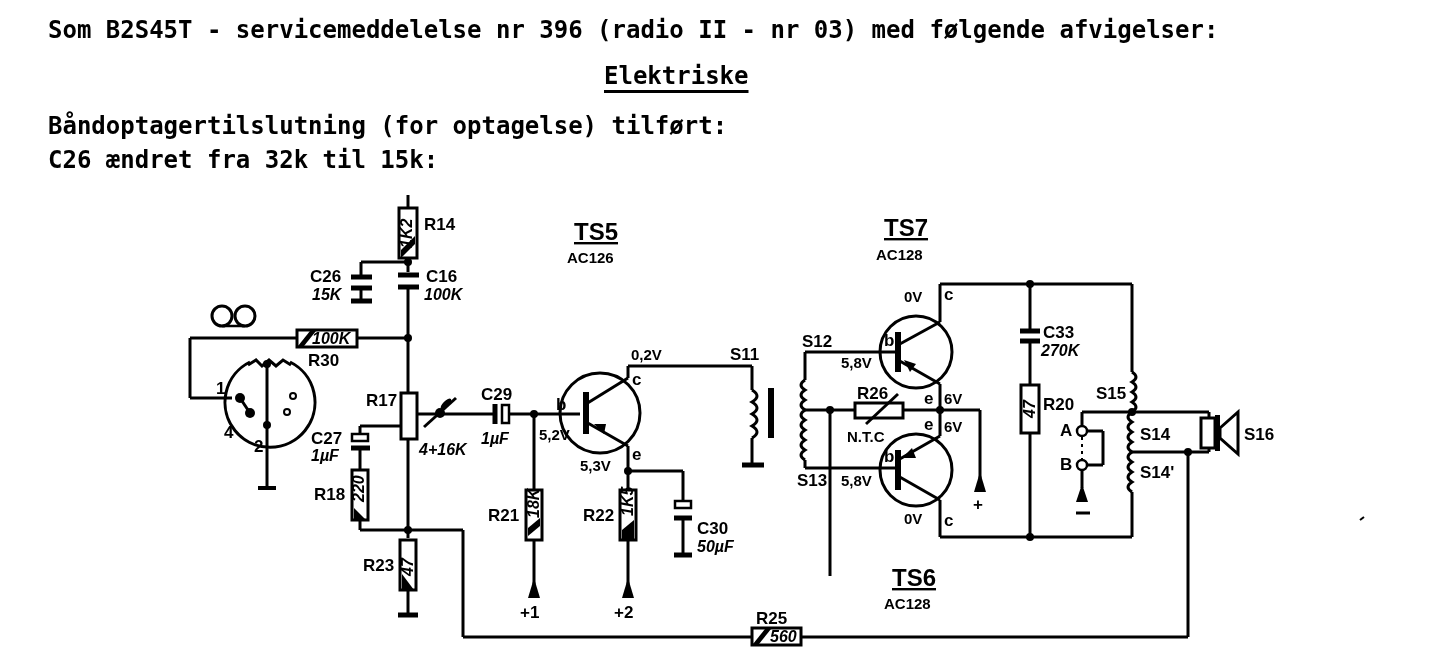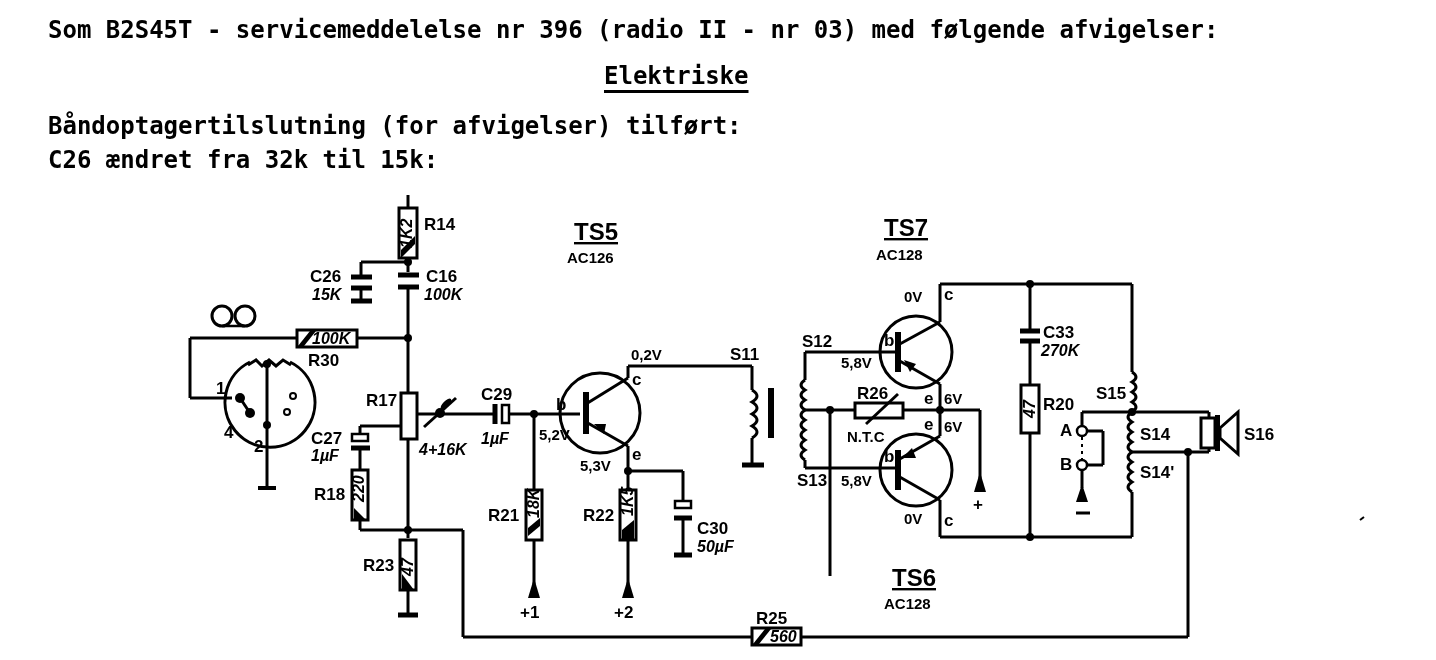--- a/index.html
+++ b/index.html
@@ -17,21 +17,21 @@
   .big { font-size:24px; }
   .sub { font-size:15px; }
   .w { stroke:#000; stroke-width:3; fill:none; }
   .wt { stroke:#000; stroke-width:2.5; fill:none; }
 </style>
 </head>
 <body>
 
 <div id="l1" class="line mono">Som B2S45T - servicemeddelelse nr 396 (radio II - nr 03) med følgende afvigelser:</div>
 <div id="l2" class="line mono">Elektriske</div>
-<div id="l3" class="line mono">Båndoptagertilslutning (for afvigelser) tilført:</div>
+<div id="l3" class="line mono">Båndoptagertilslutning (for optagelse) tilført:</div>
 <div id="l4" class="line mono">C26 ændret fra 32k til 15k:</div>
 
 <svg width="1436" height="660" viewBox="0 0 1436 660">
 
   <line class="w" x1="408" y1="195" x2="408" y2="208"></line>
   <g>
     <rect x="399" y="208" width="18" height="50" fill="#fff" stroke="#000" stroke-width="3"></rect>
     <polygon points="401,250 415,236 415,244 401,258" fill="#000"></polygon>
     <text class="val" x="0" y="0" transform="translate(412,248) rotate(-90)" font-size="13">1K2</text>
     <text class="lbl" x="424" y="230">R14</text>

